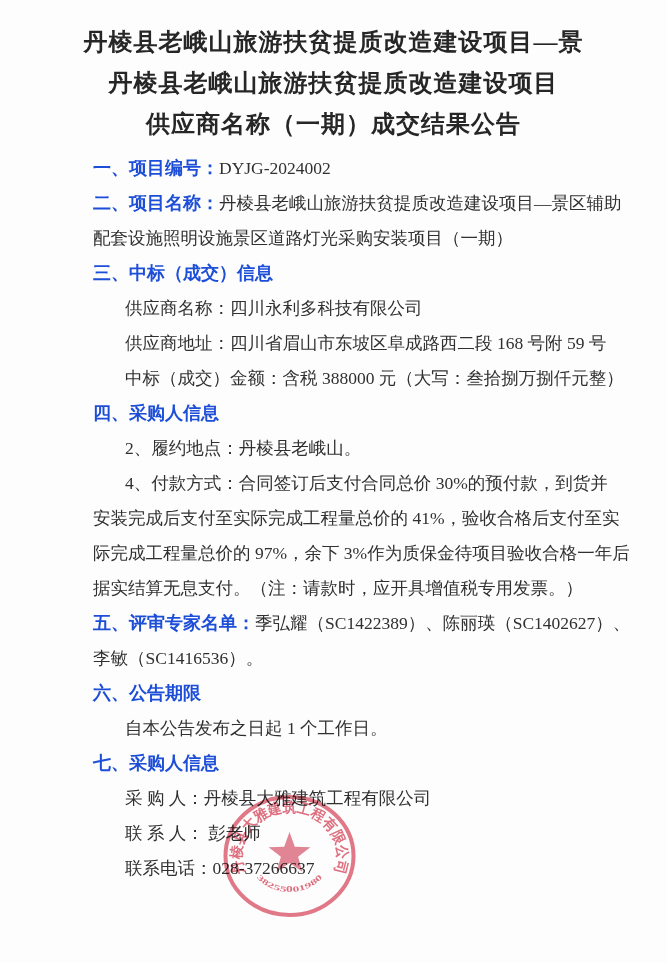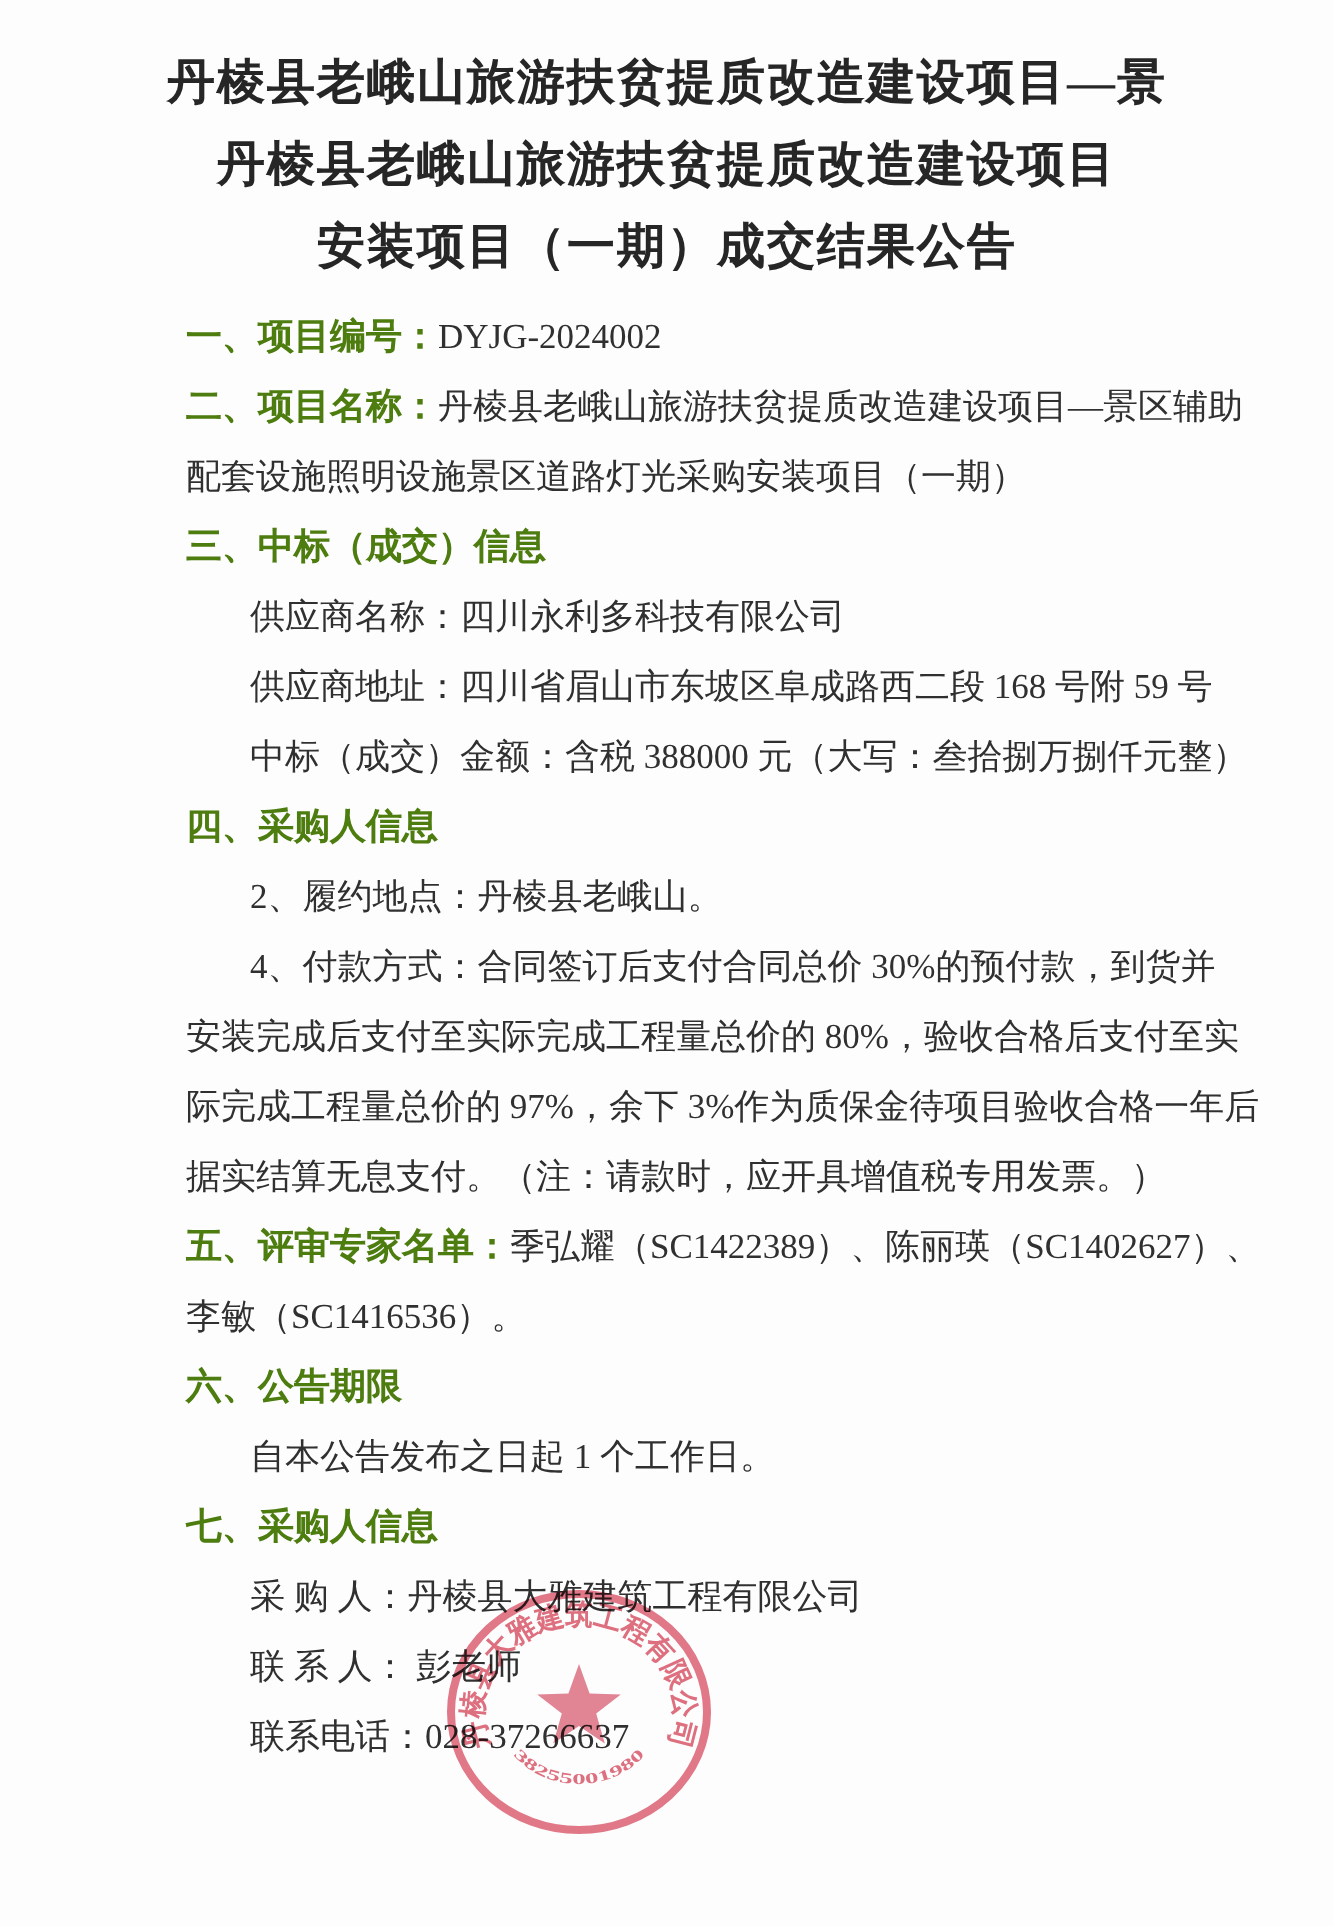--- a/index.html
+++ b/index.html
@@ -31,21 +31,21 @@
     height:35px;
     white-space:nowrap;
     font-size:17.5px;
     color:#303030;
   }
   .line.ind{padding-left:32px;}
   .lbl{
     font-family:"Liberation Sans","DejaVu Sans",sans-serif;
     font-weight:700;
     font-size:18px;
-    color:#4d7c0f;
+    color:#1d4ed8;
   }
   .txt{
     font-family:"Liberation Serif","DejaVu Serif",serif;
     margin-top:18px;
   }
   .seal{
     position:absolute;
     left:221px;
     top:794px;
     width:137px;
@@ -60,35 +60,35 @@
   }
 </style>
 </head>
 <body>
 
 <div class="page">
 
   <div class="title">
     <div>丹棱县老峨山旅游扶贫提质改造建设项目—景</div>
     <div>丹棱县老峨山旅游扶贫提质改造建设项目</div>
-    <div>安装项目（一期）成交结果公告</div>
+    <div>供应商名称（一期）成交结果公告</div>
   </div>
 
   <div class="docbody">
     <div class="line"><span class="lbl">一、项目编号：</span><span class="txt">DYJG-2024002</span></div>
     <div class="line"><span class="lbl">二、项目名称：</span><span class="txt">丹棱县老峨山旅游扶贫提质改造建设项目—景区辅助</span></div>
     <div class="line"><span class="txt">配套设施照明设施景区道路灯光采购安装项目（一期）</span></div>
     <div class="line"><span class="lbl">三、中标（成交）信息</span></div>
     <div class="line ind"><span class="txt">供应商名称：四川永利多科技有限公司</span></div>
     <div class="line ind"><span class="txt">供应商地址：四川省眉山市东坡区阜成路西二段 168 号附 59 号</span></div>
     <div class="line ind"><span class="txt">中标（成交）金额：含税 388000 元（大写：叁拾捌万捌仟元整）</span></div>
     <div class="line"><span class="lbl">四、采购人信息</span></div>
     <div class="line ind"><span class="txt">2、履约地点：丹棱县老峨山。</span></div>
     <div class="line ind"><span class="txt">4、付款方式：合同签订后支付合同总价 30%的预付款，到货并</span></div>
-    <div class="line"><span class="txt">安装完成后支付至实际完成工程量总价的 80%，验收合格后支付至实</span></div>
+    <div class="line"><span class="txt">安装完成后支付至实际完成工程量总价的 41%，验收合格后支付至实</span></div>
     <div class="line"><span class="txt">际完成工程量总价的 97%，余下 3%作为质保金待项目验收合格一年后</span></div>
     <div class="line"><span class="txt">据实结算无息支付。（注：请款时，应开具增值税专用发票。）</span></div>
     <div class="line"><span class="lbl">五、评审专家名单：</span><span class="txt">季弘耀（SC1422389）、陈丽瑛（SC1402627）、</span></div>
     <div class="line"><span class="txt">李敏（SC1416536）。</span></div>
     <div class="line"><span class="lbl">六、公告期限</span></div>
     <div class="line ind"><span class="txt">自本公告发布之日起 1 个工作日。</span></div>
     <div class="line"><span class="lbl">七、采购人信息</span></div>
     <div class="line ind"><span class="txt">采 购 人：丹棱县大雅建筑工程有限公司</span></div>
     <div class="line ind"><span class="txt">联 系 人： 彭老师</span></div>
     <div class="line ind"><span class="txt">联系电话：028-37266637</span></div>

